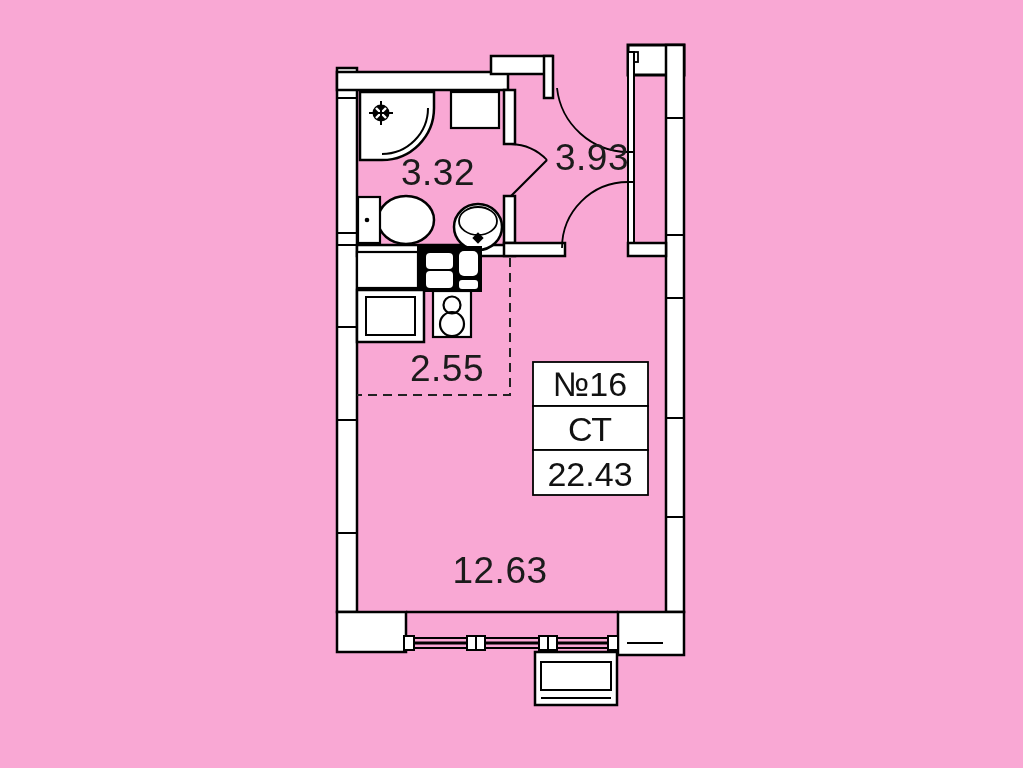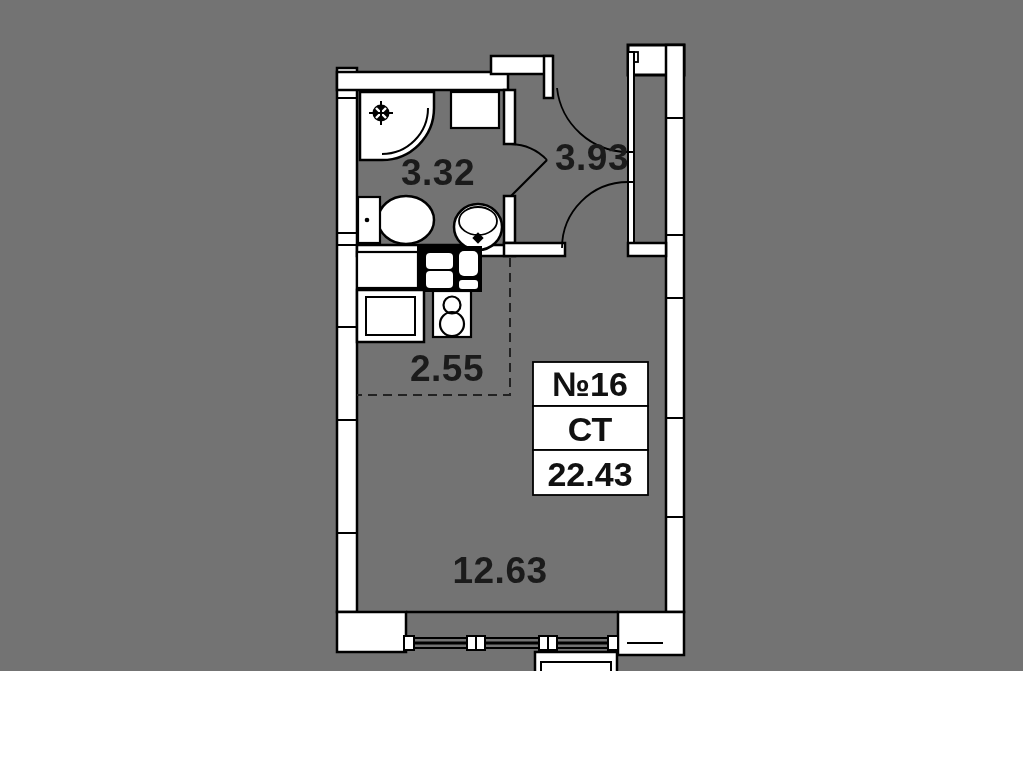--- a/index.html
+++ b/index.html
@@ -1,17 +1,17 @@
 <!DOCTYPE html>
 <html><head>
 <meta charset="utf-8">
 <style>
   html,body{margin:0;padding:0;background:#ffffff;}
-  .page{position:relative;width:1023px;height:671px;background:#737373;overflow:hidden;
-        font-family:"Liberation Sans","DejaVu Sans",sans-serif;font-weight:bold;}
+  .page{position:relative;width:1023px;height:768px;background:#f9a8d4;overflow:hidden;
+        font-family:"Liberation Sans","DejaVu Sans",sans-serif;}
   svg{display:block;}
   .area-label{font-family:"Liberation Sans","DejaVu Sans",sans-serif;
               fill:#1b1b1b;font-size:37px;letter-spacing:0.5px;}
   .box-label{font-family:"Liberation Sans","DejaVu Sans",sans-serif;
              fill:#111111;font-size:34px;}
   .w{fill:#ffffff;stroke:#000000;}
   .ln{stroke:#000000;fill:none;}
 </style>
 </head>
 <body>

